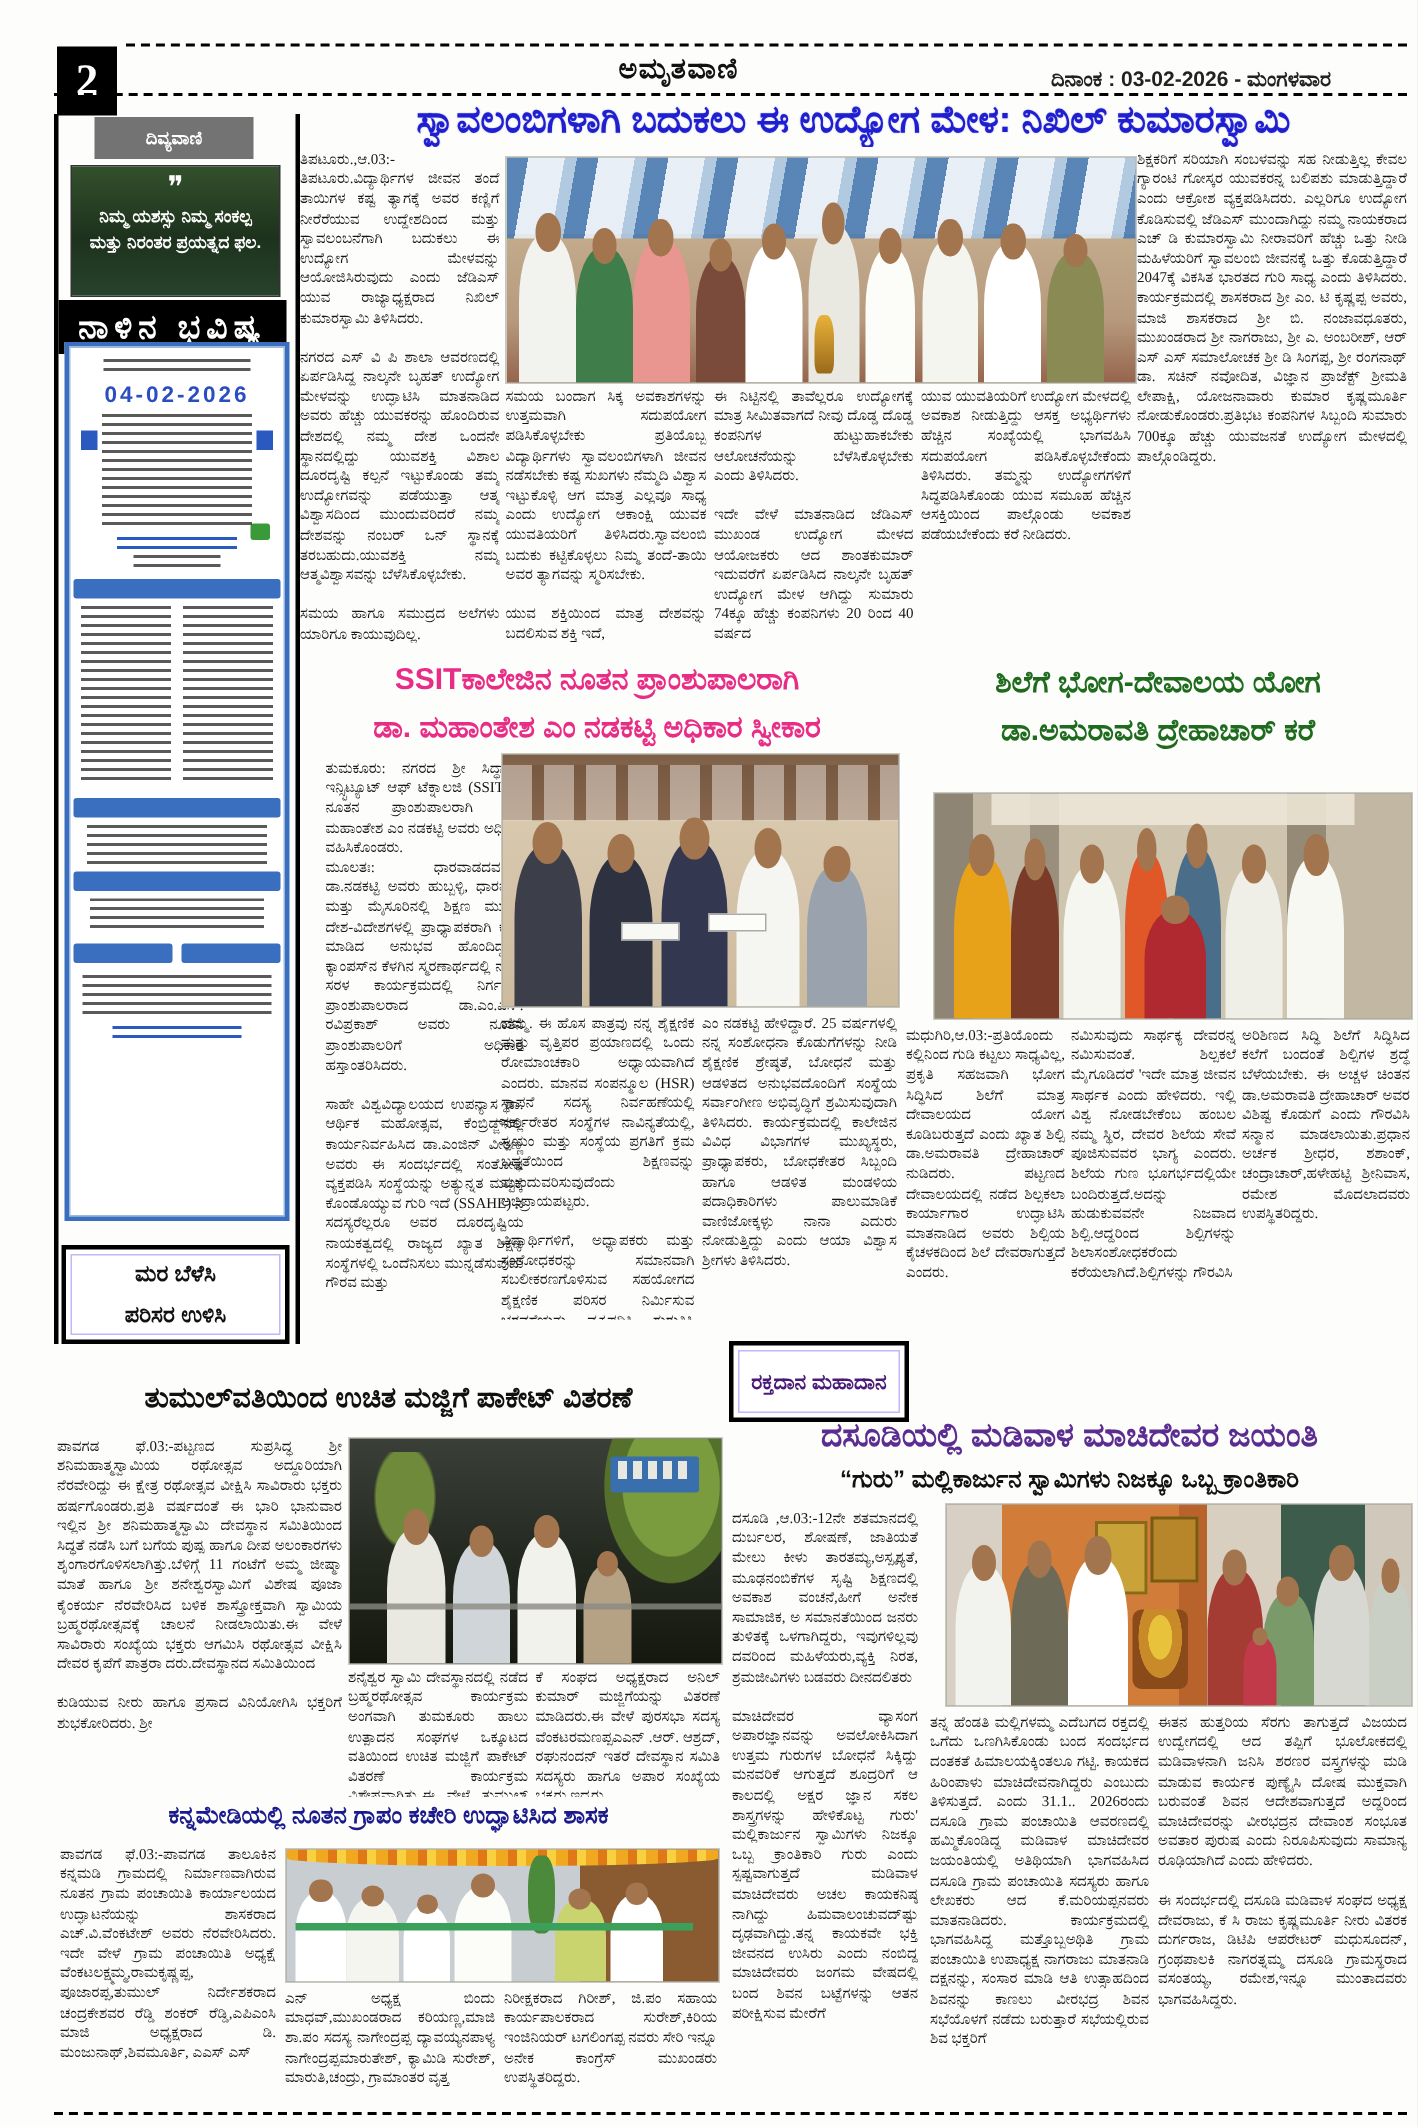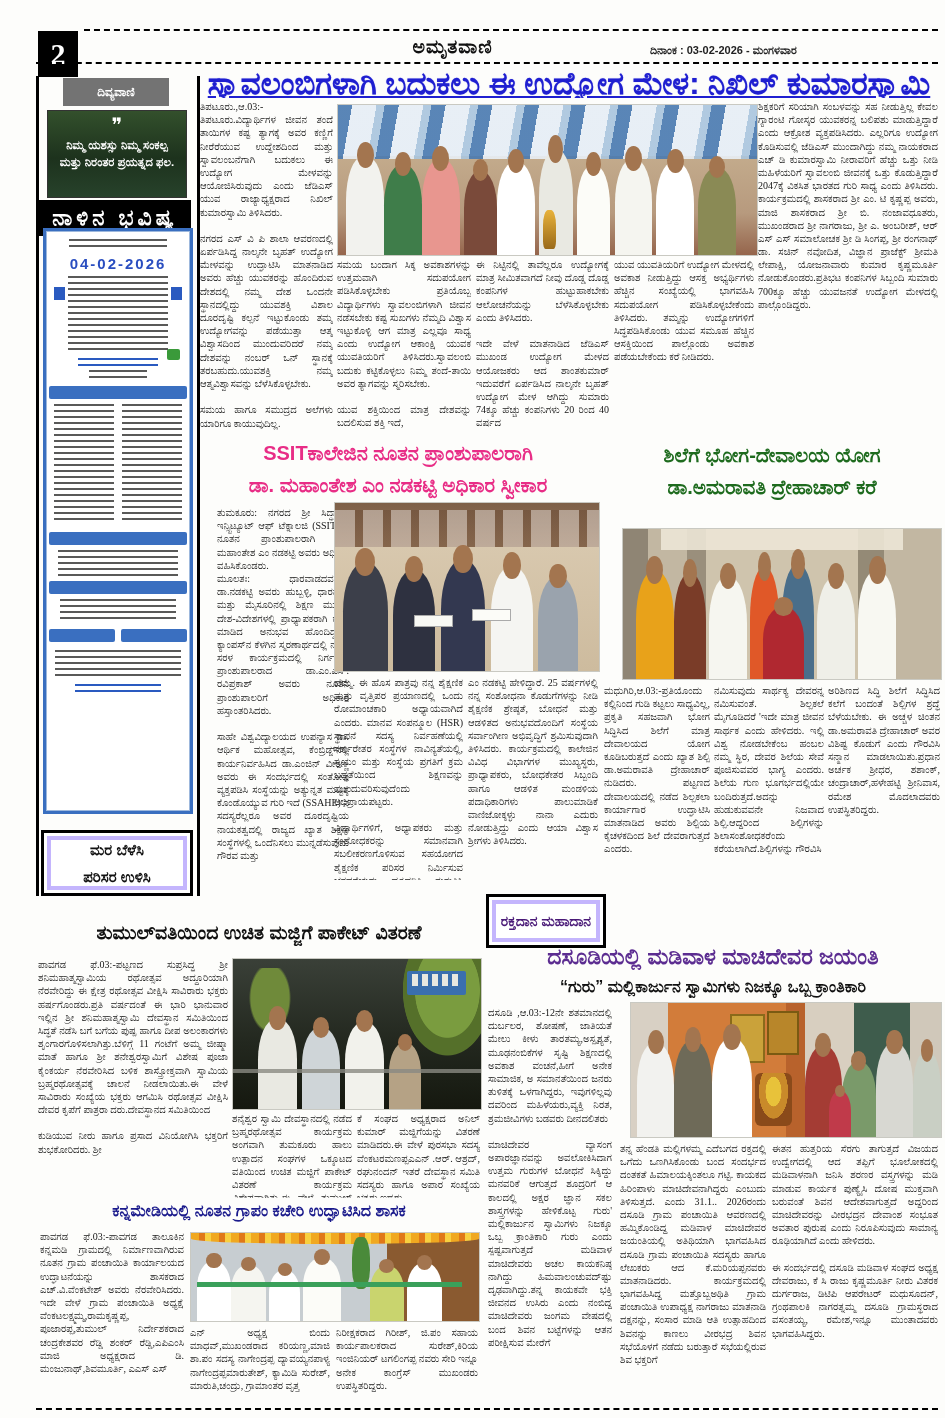--- a/index.html
+++ b/index.html
@@ -3,39 +3,39 @@
 <meta charset="utf-8">
 <style>
   html,body{margin:0;padding:0;background:#e9e9e9;}
   .page{position:relative;width:945px;height:1418px;background:#fdfdfb;margin:0 auto;
         font-family:"Liberation Sans",sans-serif;overflow:hidden;}
   .dash{position:absolute;border-top:2px dashed #000;height:0;}
   
   .pageno{position:absolute;background:#000;color:#fff;display:flex;align-items:center;justify-content:center;
           font-family:"Liberation Serif",serif;font-weight:bold;font-size:30px;}
   .masthead{position:absolute;text-align:center;font-weight:bold;font-size:19px;color:#111;letter-spacing:1px;}
-  .dateline{position:absolute;text-align:left;font-size:11px;font-weight:bold;color:#222;}
+  .dateline{position:absolute;text-align:center;font-size:14px;font-weight:bold;color:#222;}
   
   .sidebar{position:absolute;border-left:3px solid #000;border-right:3px solid #000;}
   .blackbox{position:absolute;background:#737373;color:#fff;display:flex;align-items:center;justify-content:center;}
   .quote-card{position:absolute;border:1px solid #333;color:#fff;text-align:center;
               background:linear-gradient(180deg,#33502c 0%,#1d321d 55%,#27422b 100%);}
   .quote-mark{font-size:20px;line-height:20px;padding-top:4px;}
   .quote-text{font-size:11.5px;font-weight:bold;line-height:1.45;padding:2px 8px;}
   .horo-banner{position:absolute;background:#000;color:#fff;display:flex;align-items:center;justify-content:center;
                font-size:22px;font-weight:bold;letter-spacing:4px;}
   .panchanga{position:absolute;background:#fff;border:3px solid #3a6fc0;box-shadow:0 0 0 1px #9db8dd inset;}
   .pdate{text-align:center;font-weight:bold;font-size:15px;color:#2a4ec0;letter-spacing:2px;margin:2px 0;}
   .st{background:repeating-linear-gradient(180deg,#30302f 0 2px,transparent 2px 6px);opacity:.8;}
   .stb{background:repeating-linear-gradient(180deg,#2a5ac0 0 2px,transparent 2px 6px);}
   .pbar{background:#3a6fc0;height:13px;border-radius:2px;margin:5px 3px;}
   .psq{position:absolute;width:11px;height:13px;background:#2a5ac0;}
   .pgreen{position:absolute;width:13px;height:11px;background:#3a9a3a;border-radius:2px;}
   .dbox{position:absolute;border:3px solid #000;background:#fff;}
-  .dbox .inner{position:absolute;inset:3px;border:4px solid #c4b5fd;display:flex;flex-direction:column;
+  .dbox .inner{position:absolute;inset:3px;border:1px solid #c4b5fd;display:flex;flex-direction:column;
                align-items:center;justify-content:center;text-align:center;}
   .eco-line{font-size:15px;font-weight:bold;color:#111;line-height:1.8;}
   .blood-text{font-size:14px;font-weight:bold;color:#4a1a78;}
   
   .hl{position:absolute;font-weight:bold;text-align:center;line-height:1.15;overflow:hidden;}
   .hl-blue{color:#1f1fd0;text-shadow:0 0 1px #9a9af0;}
   .hl-pink{color:#e82d86;}
   .hl-green{color:#1e6b1e;}
   .hl-purple{color:#5c2d91;}
   .hl-navy{color:#1a1a8c;}
@@ -99,21 +99,21 @@
     </div>
 
     <div class="dbox" style="left:2px;top:754px;width:146px;height:60px;">
       <div class="inner">
         <div class="eco-line">ಮರ ಬೆಳೆಸಿ</div>
         <div class="eco-line">ಪರಿಸರ ಉಳಿಸಿ</div>
       </div>
     </div>
   </div>
 
-  <div class="hl hl-blue" style="left:198px;top:66px;width:742px;height:32px;font-size:31px;text-decoration:underline;">ಸ್ವಾವಲಂಬಿಗಳಾಗಿ ಬದುಕಲು ಈ ಉದ್ಯೋಗ ಮೇಳ: ನಿಖಿಲ್ ಕುಮಾರಸ್ವಾಮಿ</div>
+  <div class="hl hl-blue" style="left:198px;top:66px;width:742px;height:32px;font-size:25px;">ಸ್ವಾವಲಂಬಿಗಳಾಗಿ ಬದುಕಲು ಈ ಉದ್ಯೋಗ ಮೇಳ: ನಿಖಿಲ್ ಕುಮಾರಸ್ವಾಮಿ</div>
 
   <div class="col" style="left:200px;top:100px;width:133px;height:352px;">ತಿಪಟೂರು.,ಆ.03:-
 ತಿಪಟೂರು.ವಿದ್ಯಾರ್ಥಿಗಳ ಜೀವನ ತಂದೆ ತಾಯಿಗಳ ಕಷ್ಟ ತ್ಯಾಗಕ್ಕೆ ಅವರ ಕಣ್ಣಿಗೆ ನೀರೆರೆಯುವ ಉದ್ದೇಶದಿಂದ ಮತ್ತು ಸ್ವಾವಲಂಬನೆಗಾಗಿ ಬದುಕಲು ಈ ಉದ್ಯೋಗ ಮೇಳವನ್ನು ಆಯೋಜಿಸಿರುವುದು ಎಂದು ಜೆಡಿಎಸ್ ಯುವ ರಾಜ್ಯಾಧ್ಯಕ್ಷರಾದ ನಿಖಿಲ್ ಕುಮಾರಸ್ವಾಮಿ ತಿಳಿಸಿದರು.
 
 ನಗರದ ಎಸ್ ವಿ ಪಿ ಶಾಲಾ ಆವರಣದಲ್ಲಿ ಏರ್ಪಡಿಸಿದ್ದ ನಾಲ್ಕನೇ ಬೃಹತ್ ಉದ್ಯೋಗ ಮೇಳವನ್ನು ಉದ್ಘಾಟಿಸಿ ಮಾತನಾಡಿದ ಅವರು ಹೆಚ್ಚು ಯುವಕರನ್ನು ಹೊಂದಿರುವ ದೇಶದಲ್ಲಿ ನಮ್ಮ ದೇಶ ಒಂದನೇ ಸ್ಥಾನದಲ್ಲಿದ್ದು ಯುವಶಕ್ತಿ ವಿಶಾಲ ದೂರದೃಷ್ಟಿ ಕಲ್ಪನೆ ಇಟ್ಟುಕೊಂಡು ತಮ್ಮ ಉದ್ಯೋಗವನ್ನು ಪಡೆಯುತ್ತಾ ಆತ್ಮ ವಿಶ್ವಾಸದಿಂದ ಮುಂದುವರಿದರೆ ನಮ್ಮ ದೇಶವನ್ನು ನಂಬರ್ ಒನ್ ಸ್ಥಾನಕ್ಕೆ ತರಬಹುದು.ಯುವಶಕ್ತಿ ನಮ್ಮ ಆತ್ಮವಿಶ್ವಾಸವನ್ನು ಬೆಳೆಸಿಕೊಳ್ಳಬೇಕು.
 
 ಸಮಯ ಹಾಗೂ ಸಮುದ್ರದ ಅಲೆಗಳು ಯಾರಿಗೂ ಕಾಯುವುದಿಲ್ಲ.</div>
 
   <div class="photo" style="left:337px;top:104px;width:419px;height:150px;">
     <div class="layer" style="inset:0;background:linear-gradient(180deg,#e8eef5 0%,#dfe8f2 34%,#c3ab8c 34%,#b79a7e 72%,#95654c 100%);"></div>

